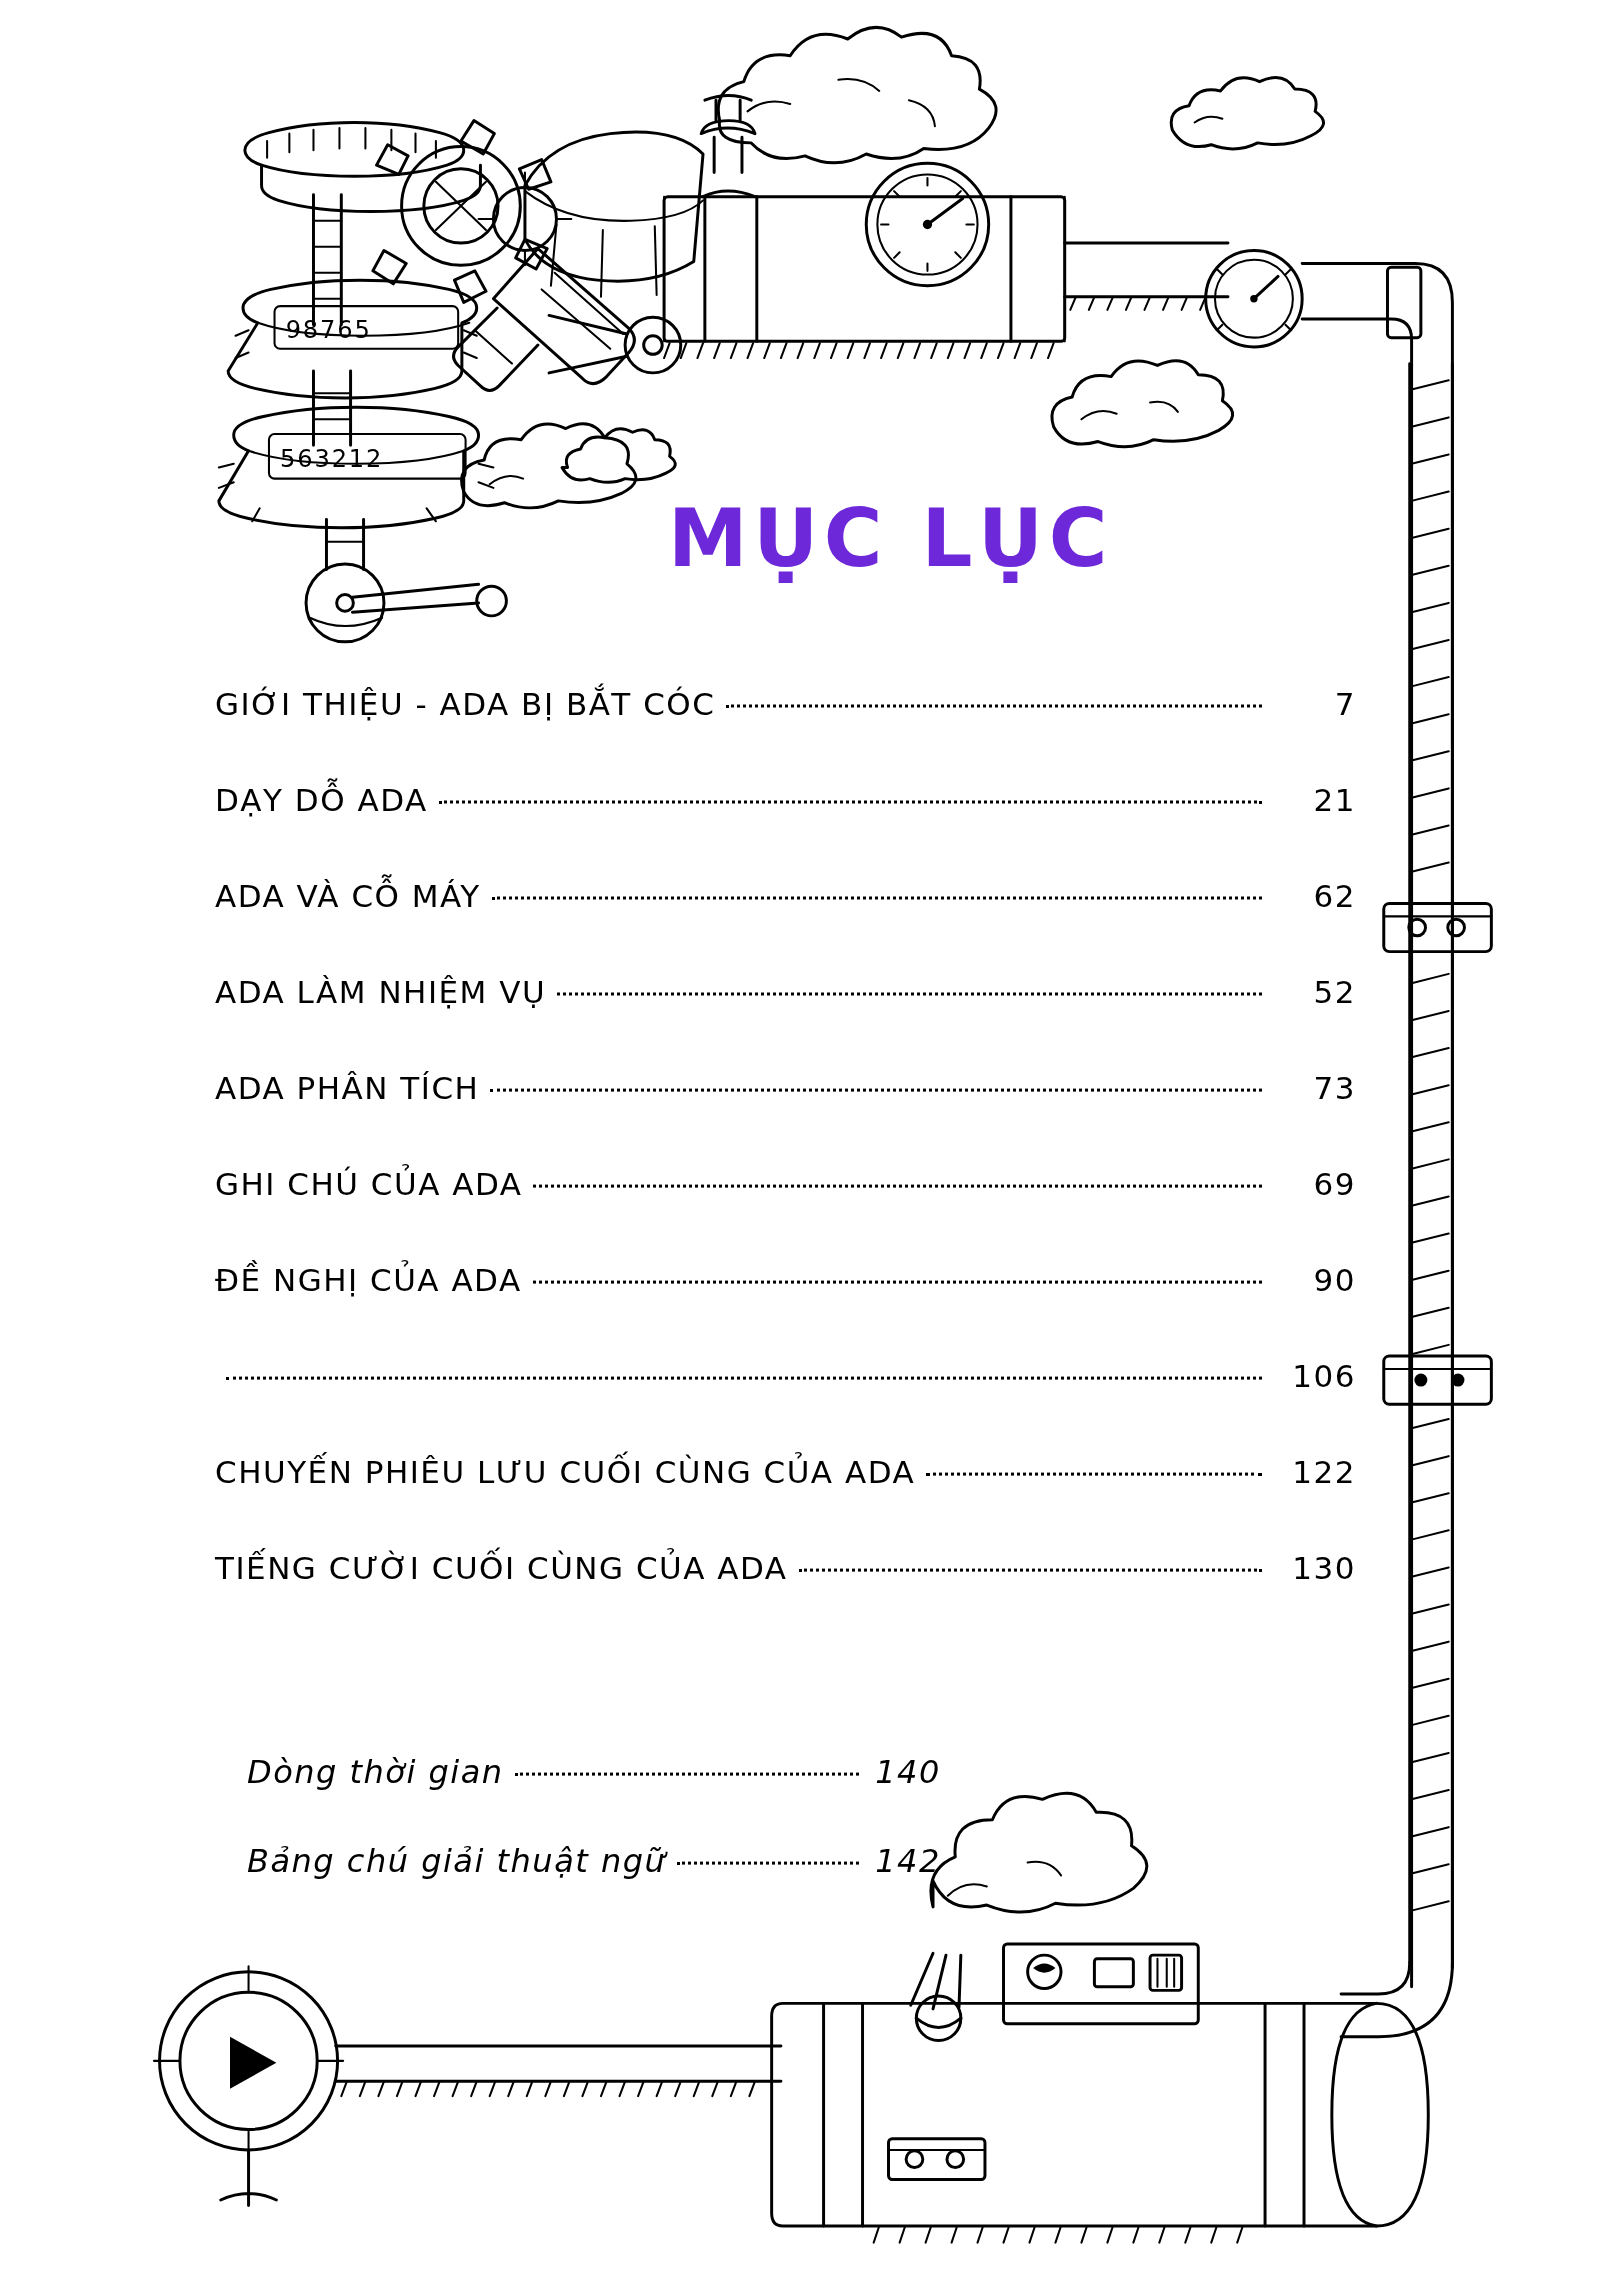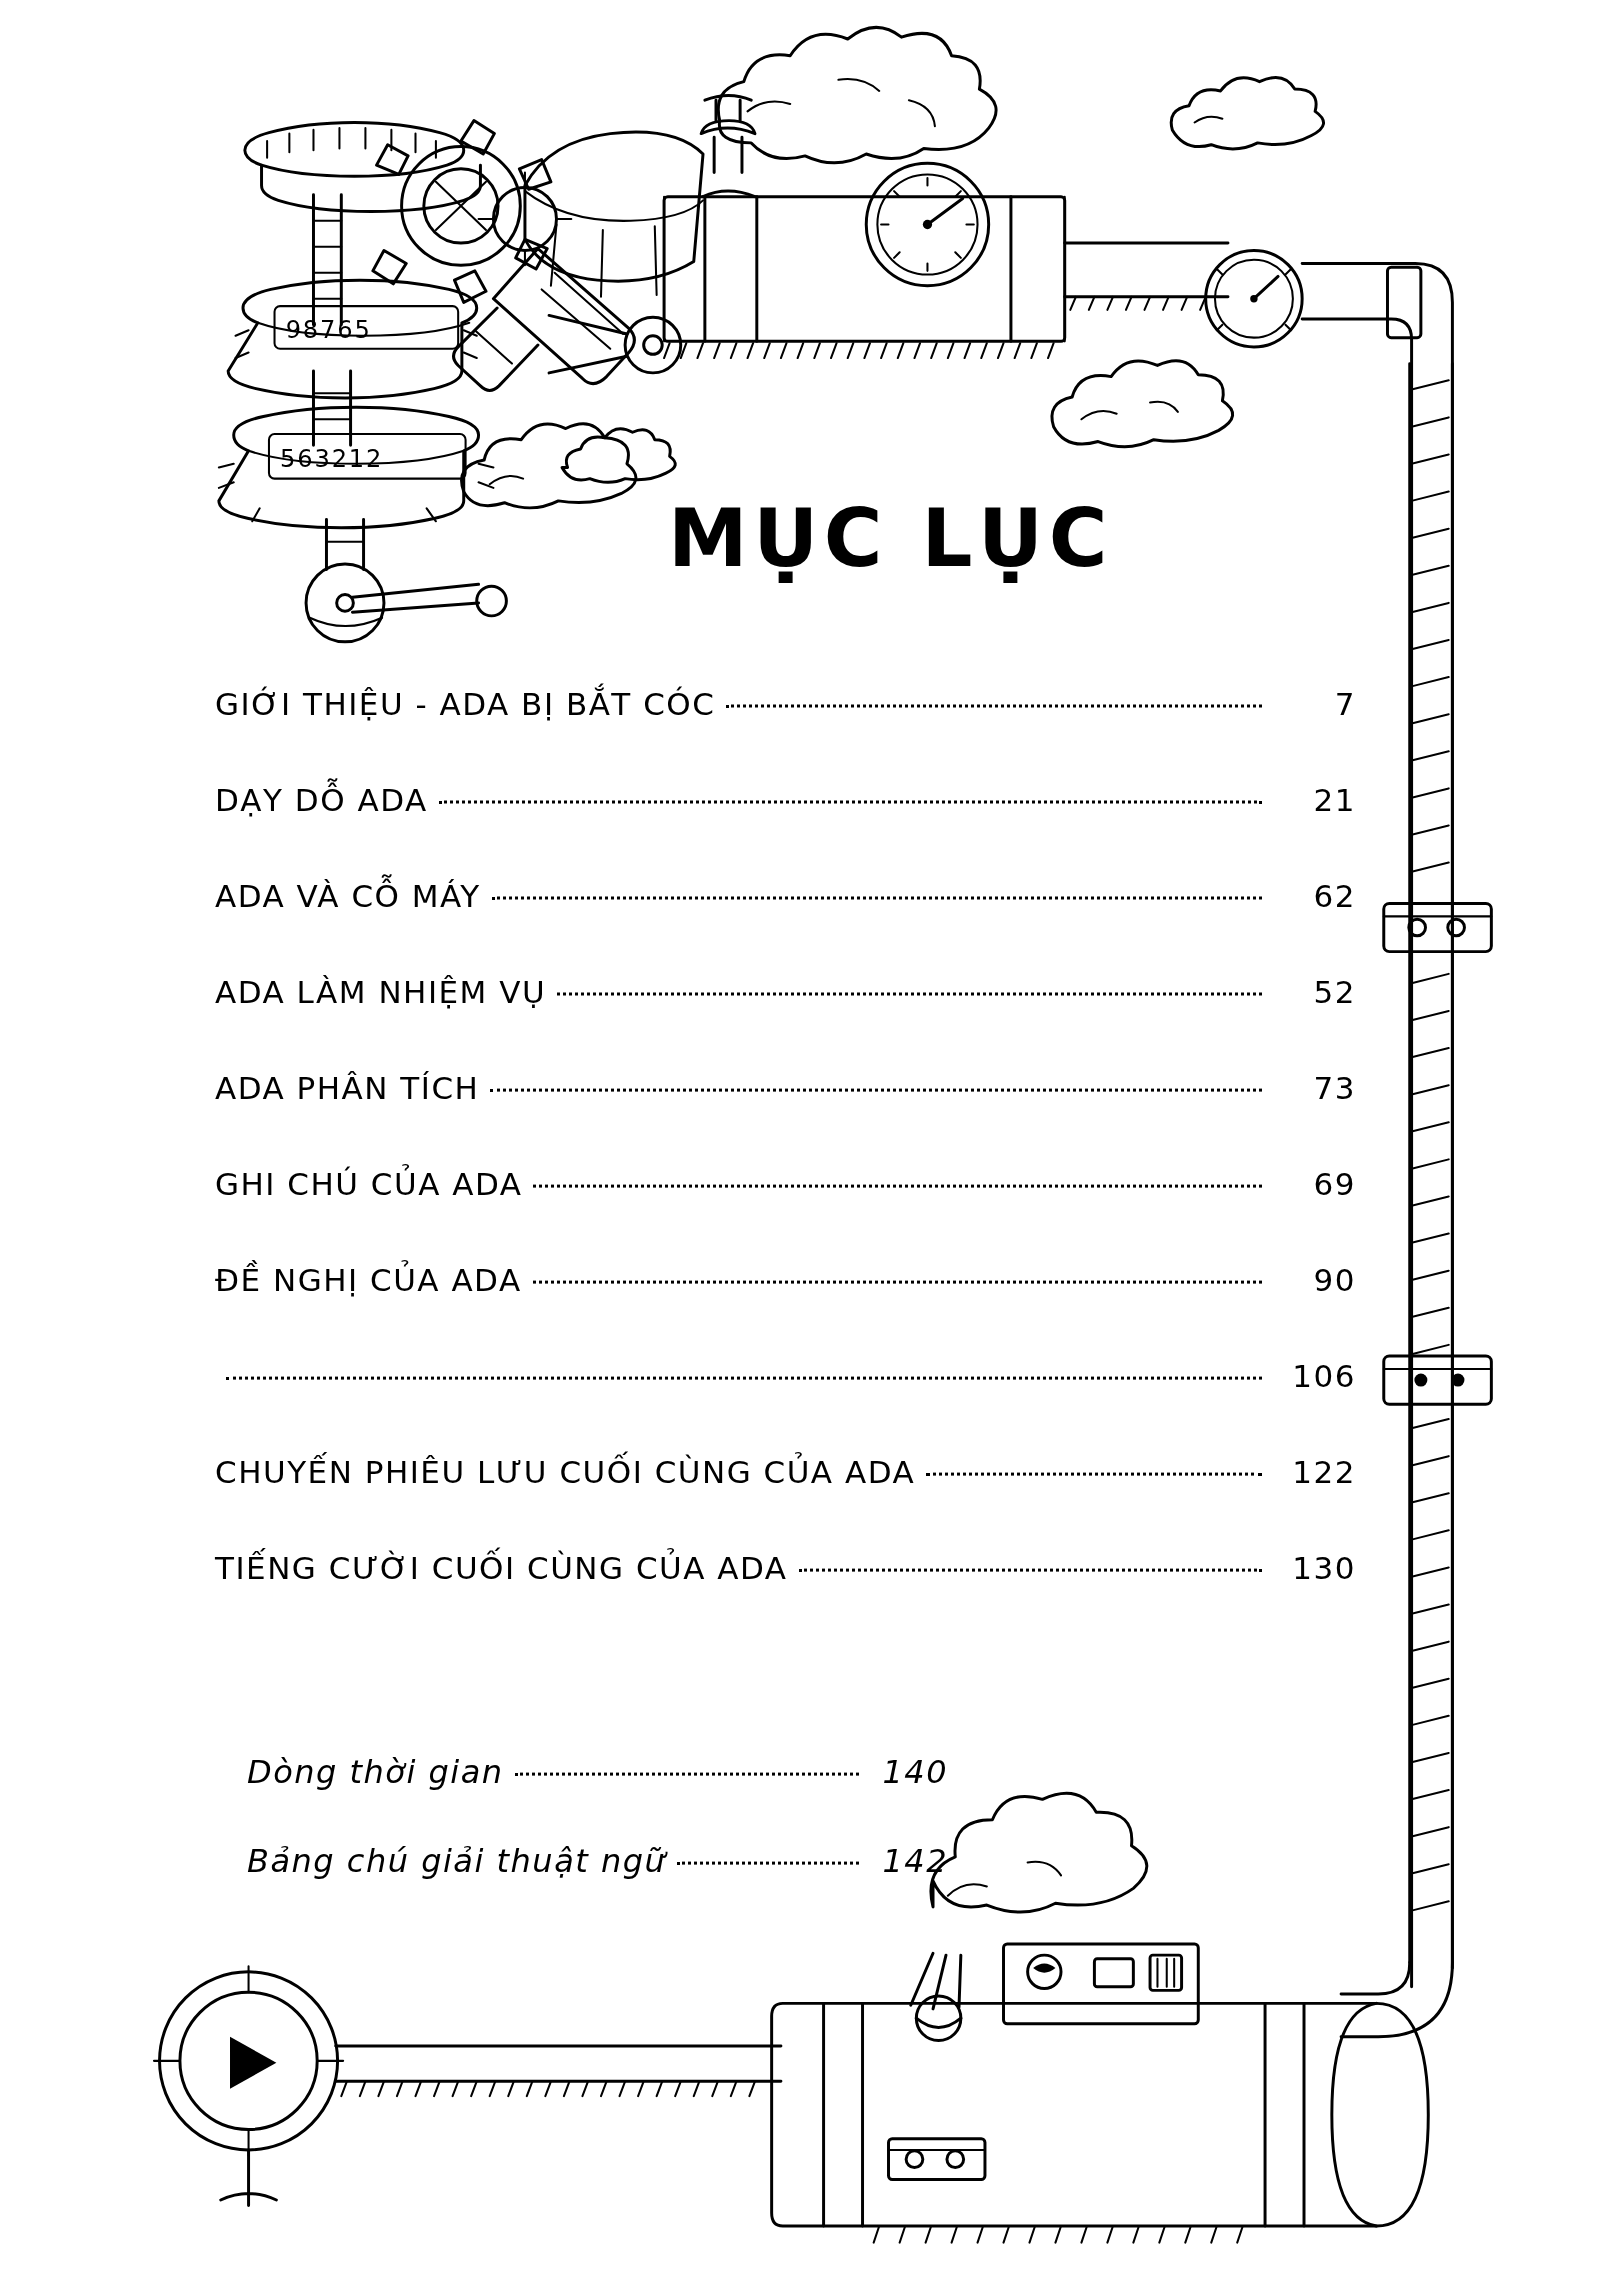--- a/index.html
+++ b/index.html
@@ -28,21 +28,21 @@
     pointer-events: none;
   }
   .title {
     position: absolute;
     left: 668px;
     top: 492px;
     font-family: "DejaVu Sans", sans-serif;
     font-weight: 700;
     font-size: 80px;
     letter-spacing: 5.6px;
-    color: #000000;
+    color: #6d28d9;
   }
   .toc {
     position: absolute;
     left: 215px;
     top: 686px;
     width: 1141px;
   }
   .toc-row {
     display: flex;
     align-items: baseline;
@@ -79,21 +79,21 @@
     font-style: italic;
     font-size: 32px;
     font-weight: 600;
     margin-left: 32px;
   }
   .toc-extra .toc-row .dots {
     border-bottom: 3.7px dotted #000;
   }
   .toc-extra .toc-row .page-num {
     width: 80px;
-    text-align: right;
+    text-align: center;
     font-style: italic;
   }
   .ink {
     fill: none;
     stroke: #000;
     stroke-width: 3.2;
     stroke-linecap: round;
     stroke-linejoin: round;
   }
   .ink-thin {

